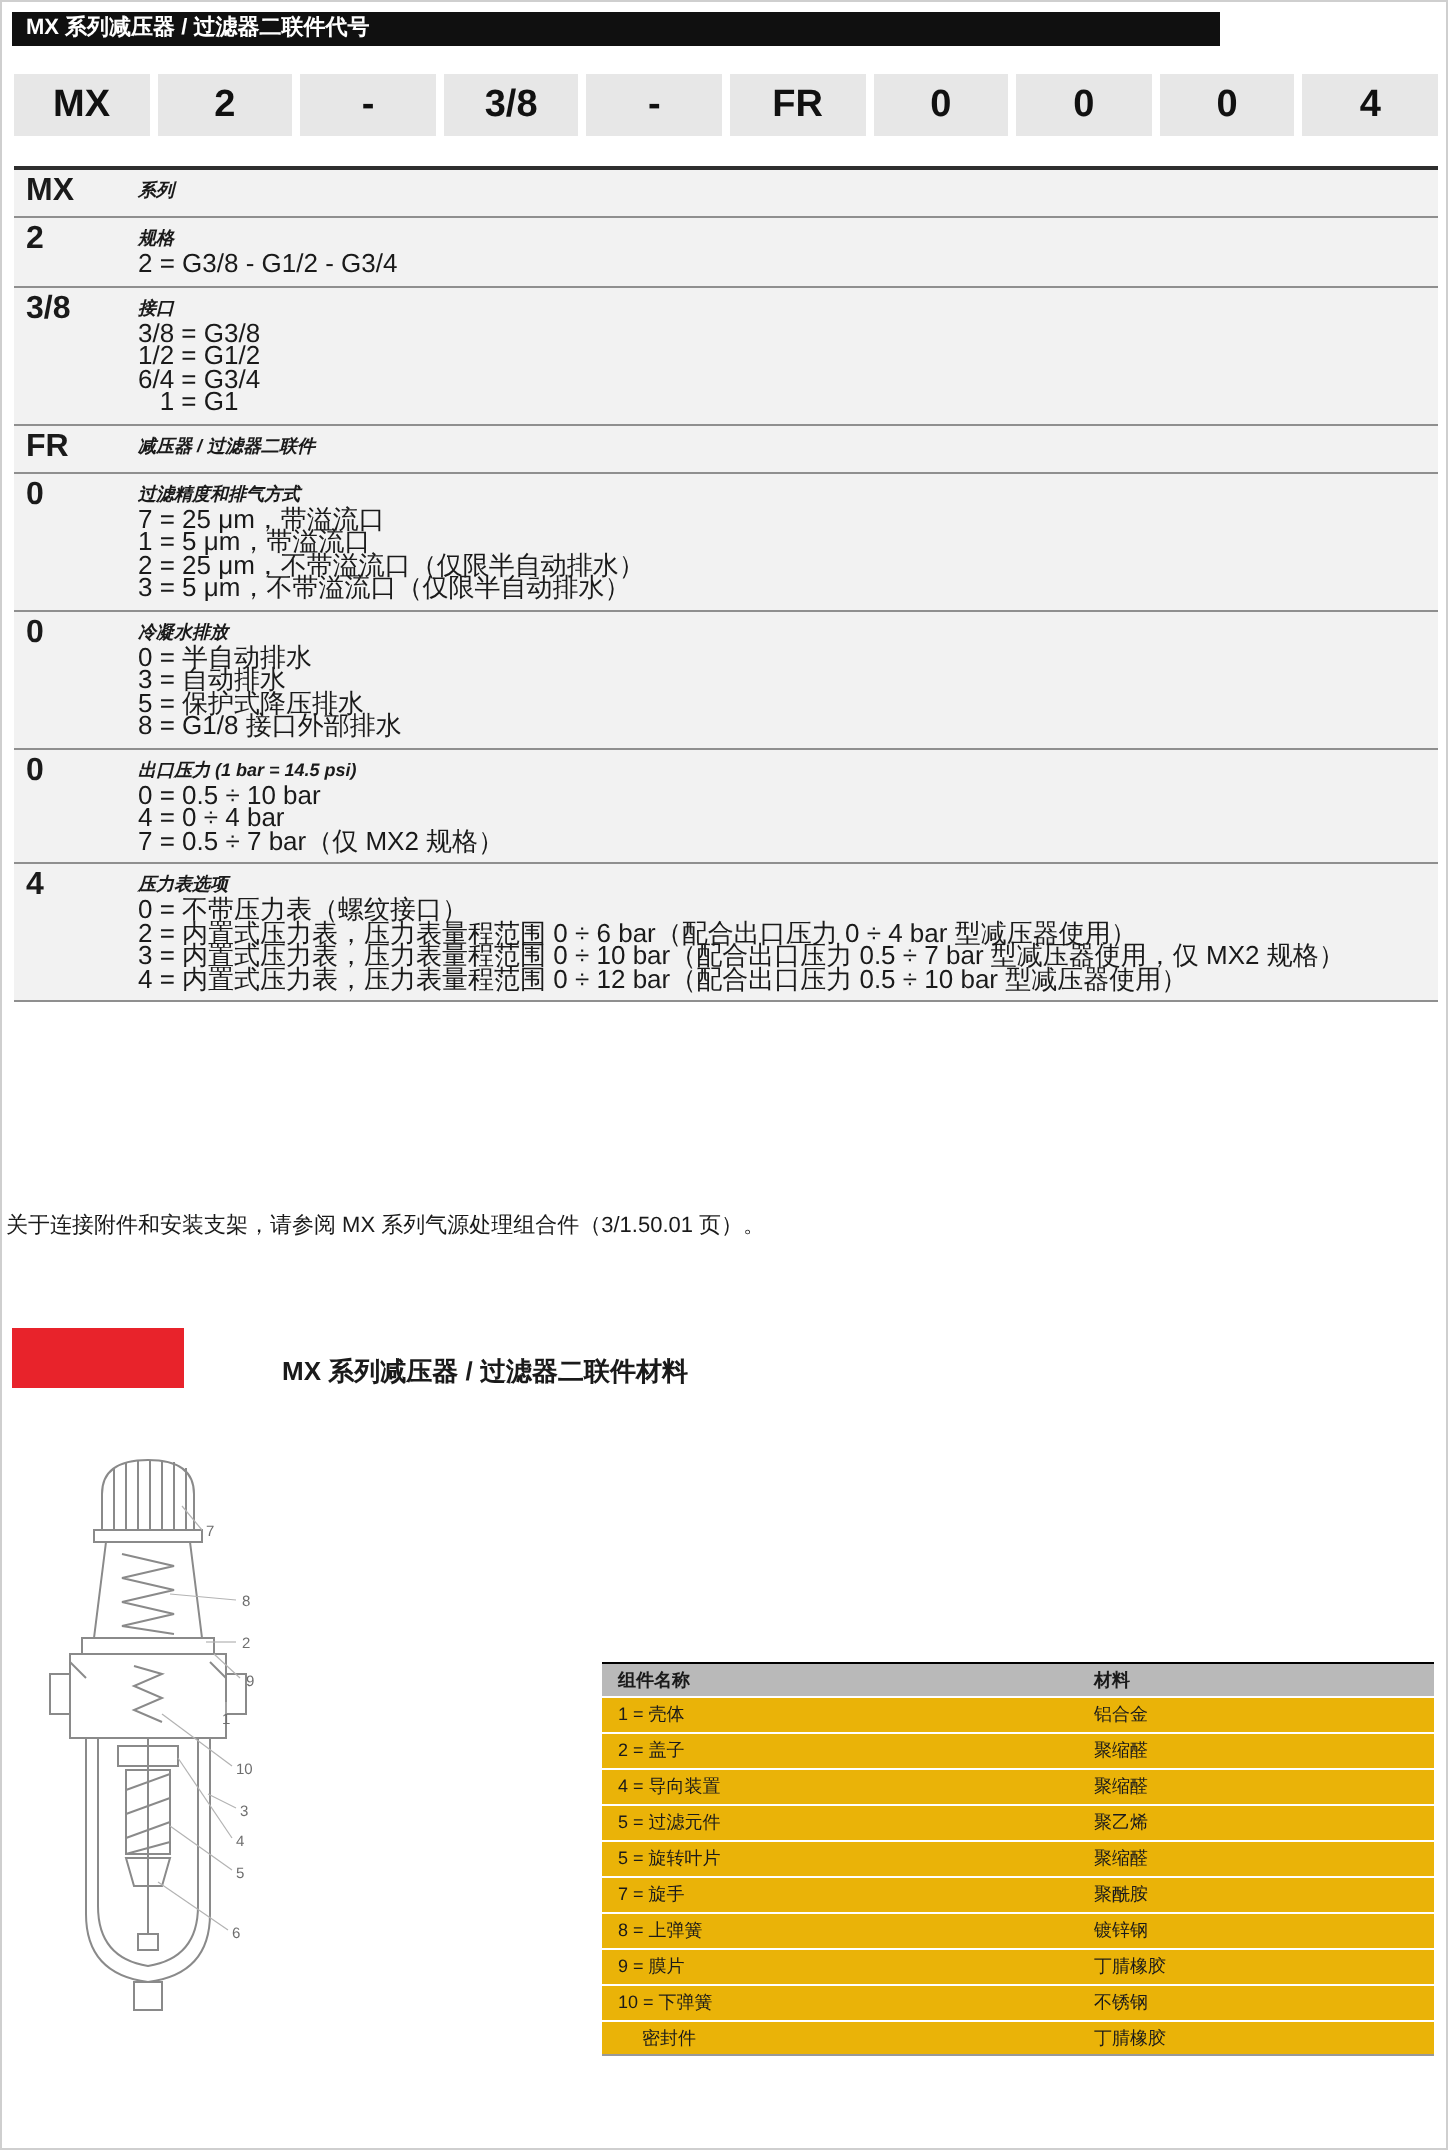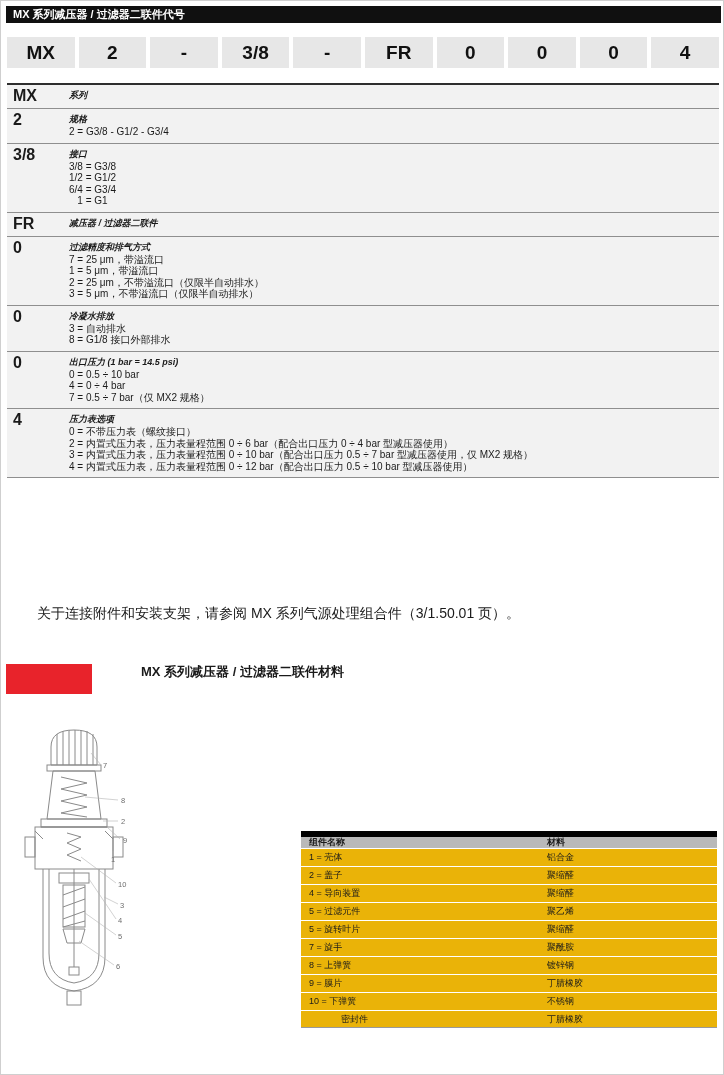--- a/index.html
+++ b/index.html
@@ -4,47 +4,47 @@
 <style>
   * { box-sizing: border-box; }
   html, body { margin: 0; padding: 0; background: #f5f5f5; }
   .page {
     position: relative; width: 724px; height: 1075px; margin: 0 auto;
     background: #ffffff; border: 1px solid #cfcfcf;
     font-family: "Liberation Sans", "DejaVu Sans", sans-serif; color: #1a1a1a;
     overflow: hidden;
   }
   .black-bar {
-    position: absolute; left: 5px; top: 5px; width: 715px; height: 17px;
+    position: absolute; left: 5px; top: 5px; width: 604px; height: 17px;
     background: #101010; color: #ffffff; font-size: 11px; font-weight: bold;
     line-height: 17px; padding-left: 7px;
   }
   .code-row { position: absolute; left: 6px; top: 36px; width: 712px; display: flex; gap: 4px; }
   .code-box {
     flex: 1 1 0; height: 31px; background: #e7e7e7; display: flex;
     align-items: center; justify-content: center; font-size: 19px; font-weight: bold; color: #111;
   }
   .code-table { position: absolute; left: 6px; top: 82px; width: 712px; border-top: 2px solid #2e2e2e; }
   .ct-row { display: flex; background: #f2f2f2; border-bottom: 1px solid #8f8f8f; }
   .ct-row.short { min-height: 24px; }
   .ct-code { width: 62px; padding: 2px 0 0 6px; font-size: 16px; font-weight: bold; }
   .ct-body { flex: 1; padding: 4px 8px 5px 0; }
   .ct-title { font-size: 9px; font-weight: bold; line-height: 13px; font-style: italic; }
-  .ct-line { font-size: 10px; line-height: 11.5px; white-space: pre-wrap; }
-  .note { position: absolute; left: 36px; top: 604px; font-size: 14px; }
+  .ct-line { font-size: 13px; line-height: 11.5px; white-space: pre-wrap; }
+  .note { position: absolute; left: 2px; top: 604px; font-size: 11px; }
   .red-block { position: absolute; left: 5px; top: 663px; width: 86px; height: 30px; background: #e8232b; }
-  .materials-title { position: absolute; left: 140px; top: 662px; font-size: 13px; font-weight: bold; }
+  .materials-title { position: absolute; left: 140px; top: 676px; font-size: 13px; font-weight: bold; }
   .diagram { position: absolute; left: 10px; top: 720px; }
   .materials-table { position: absolute; left: 300px; top: 830px; width: 416px; font-size: 9px; }
   .mt-row { display: flex; height: 17px; margin-bottom: 1px; background: #eab308; align-items: center; }
-  .mt-header { background: #b9b9b9; font-weight: bold; border-top: 6px solid #000000; }
+  .mt-header { background: #b9b9b9; font-weight: bold; border-top: 1px solid #000000; }
   .mt-c1 { width: 238px; padding-left: 8px; }
   .mt-c2 { flex: 1; padding-left: 8px; }
   .mt-last { border-bottom: 1px solid #999; }
-  .mt-indent { padding-left: 40px; }
+  .mt-indent { padding-left: 20px; }
 </style>
 </head>
 <body>
 
 <div class="page">
 
   <div class="black-bar">MX 系列减压器 / 过滤器二联件代号</div>
 
   <div class="code-row">
     <div class="code-box">MX</div>
@@ -102,21 +102,23 @@
         <div class="ct-line">1 = 5 μm，带溢流口</div>
         <div class="ct-line">2 = 25 μm，不带溢流口（仅限半自动排水）</div>
         <div class="ct-line">3 = 5 μm，不带溢流口（仅限半自动排水）</div>
       </div>
     </div>
 
     <div class="ct-row">
       <div class="ct-code">0</div>
       <div class="ct-body">
         <div class="ct-title">冷凝水排放</div>
+        <div class="ct-line">0 = 半自动排水</div>
         <div class="ct-line">3 = 自动排水</div>
+        <div class="ct-line">5 = 保护式降压排水</div>
         <div class="ct-line">8 = G1/8 接口外部排水</div>
       </div>
     </div>
 
     <div class="ct-row">
       <div class="ct-code">0</div>
       <div class="ct-body">
         <div class="ct-title">出口压力 (1 bar = 14.5 psi)</div>
         <div class="ct-line">0 = 0.5 ÷ 10 bar</div>
         <div class="ct-line">4 = 0 ÷ 4 bar</div>

